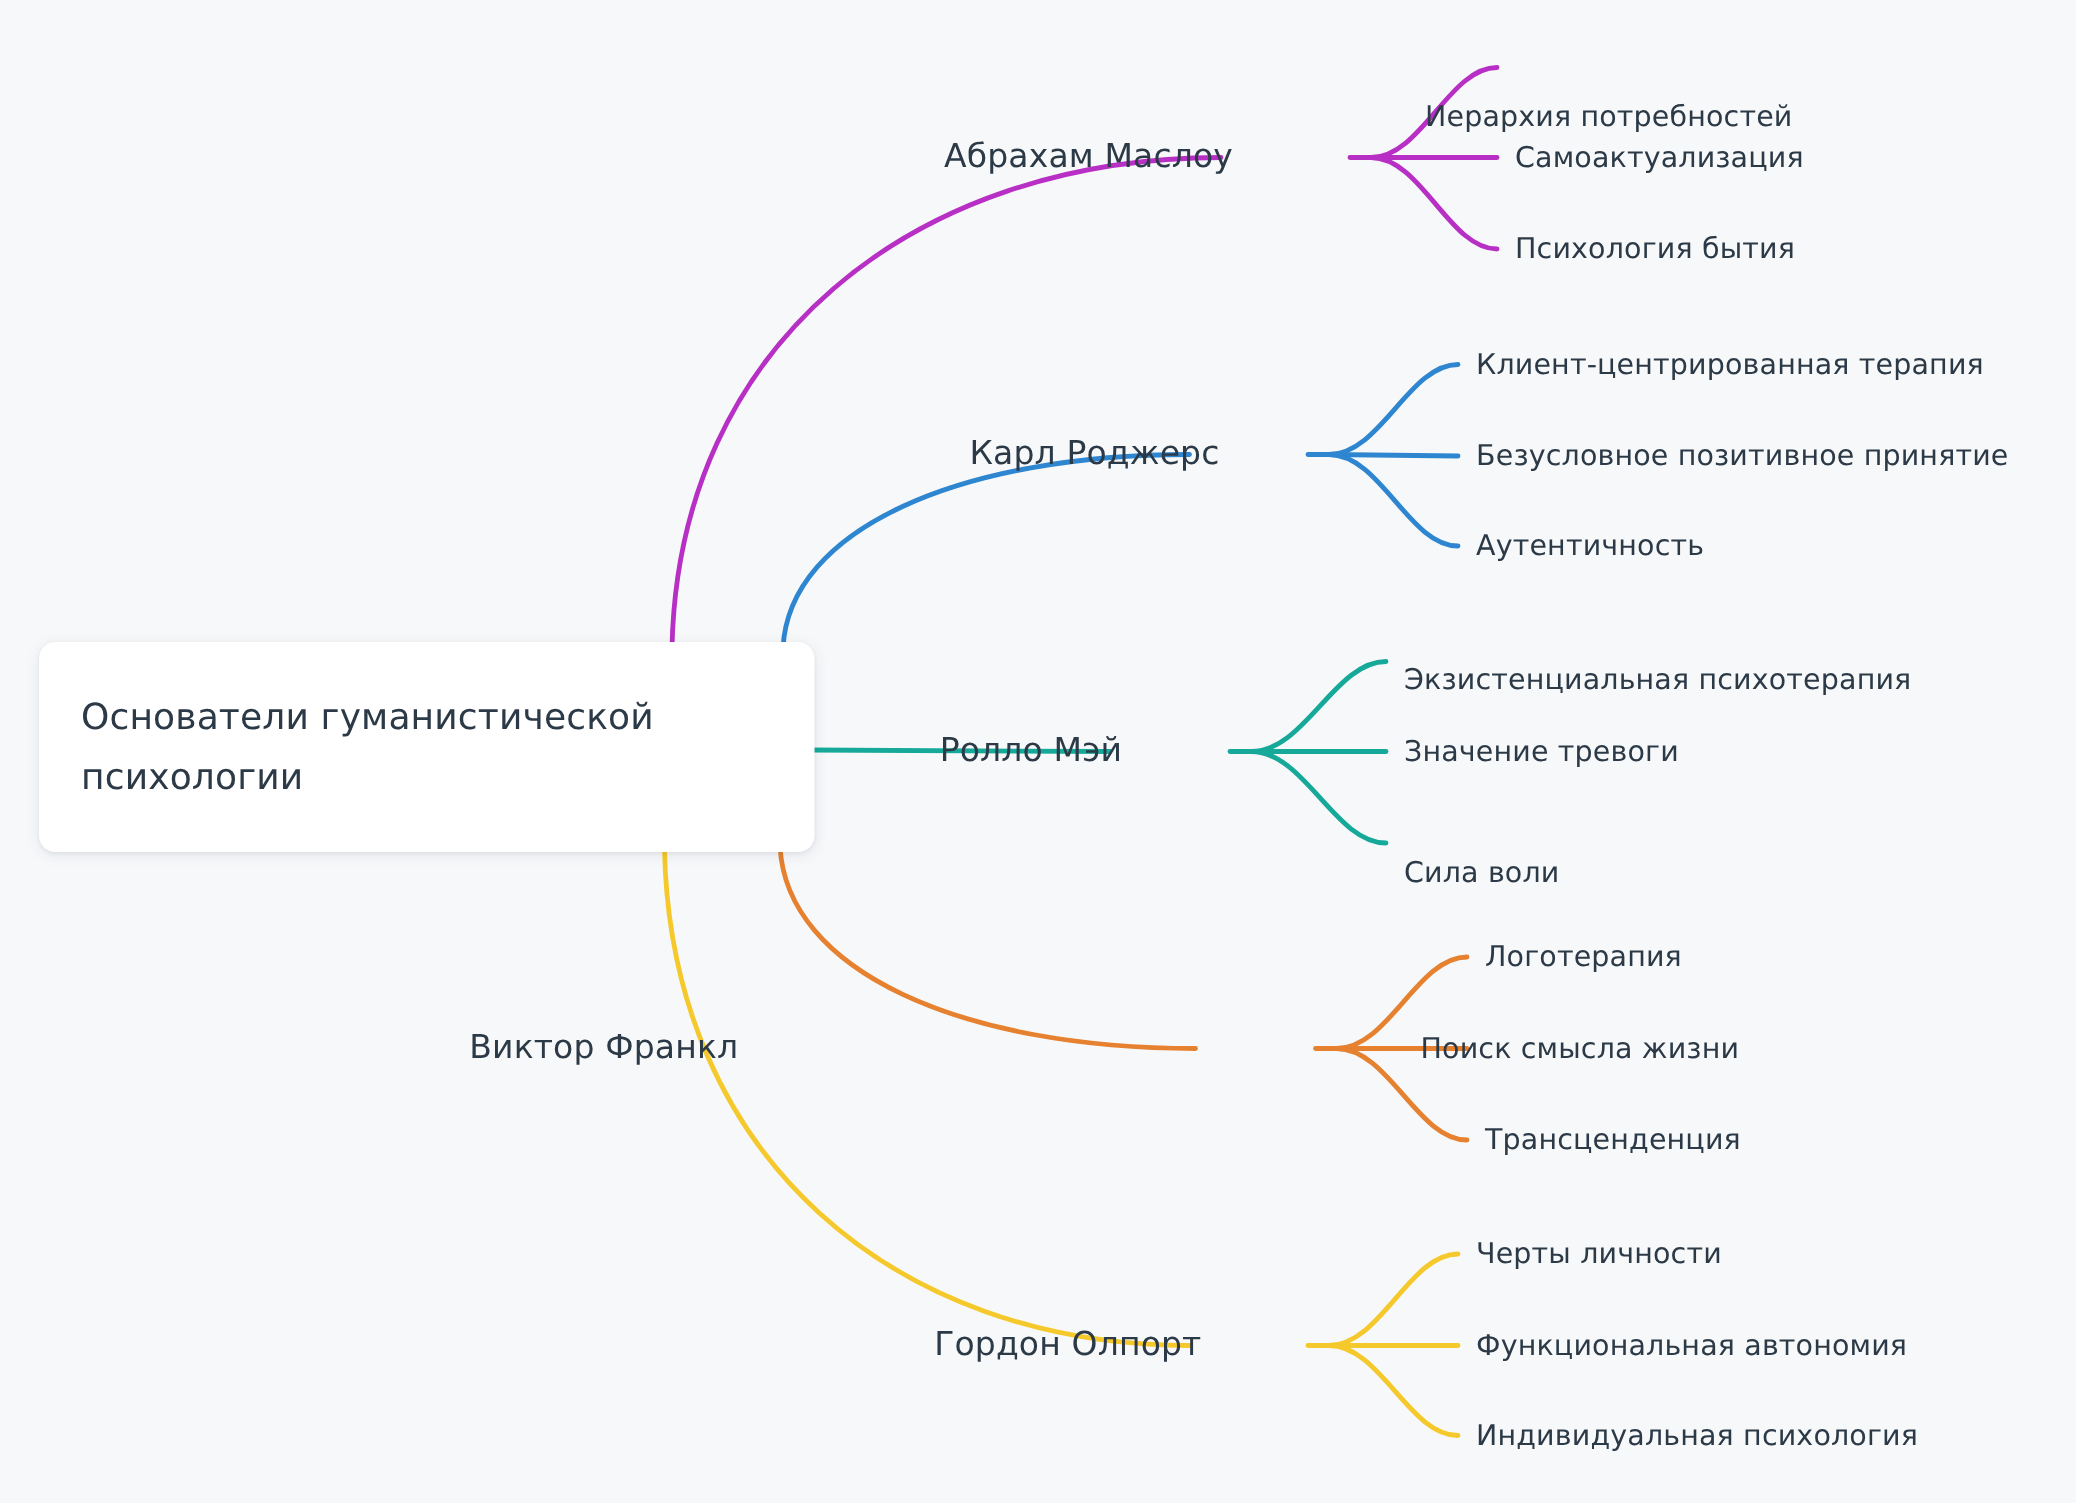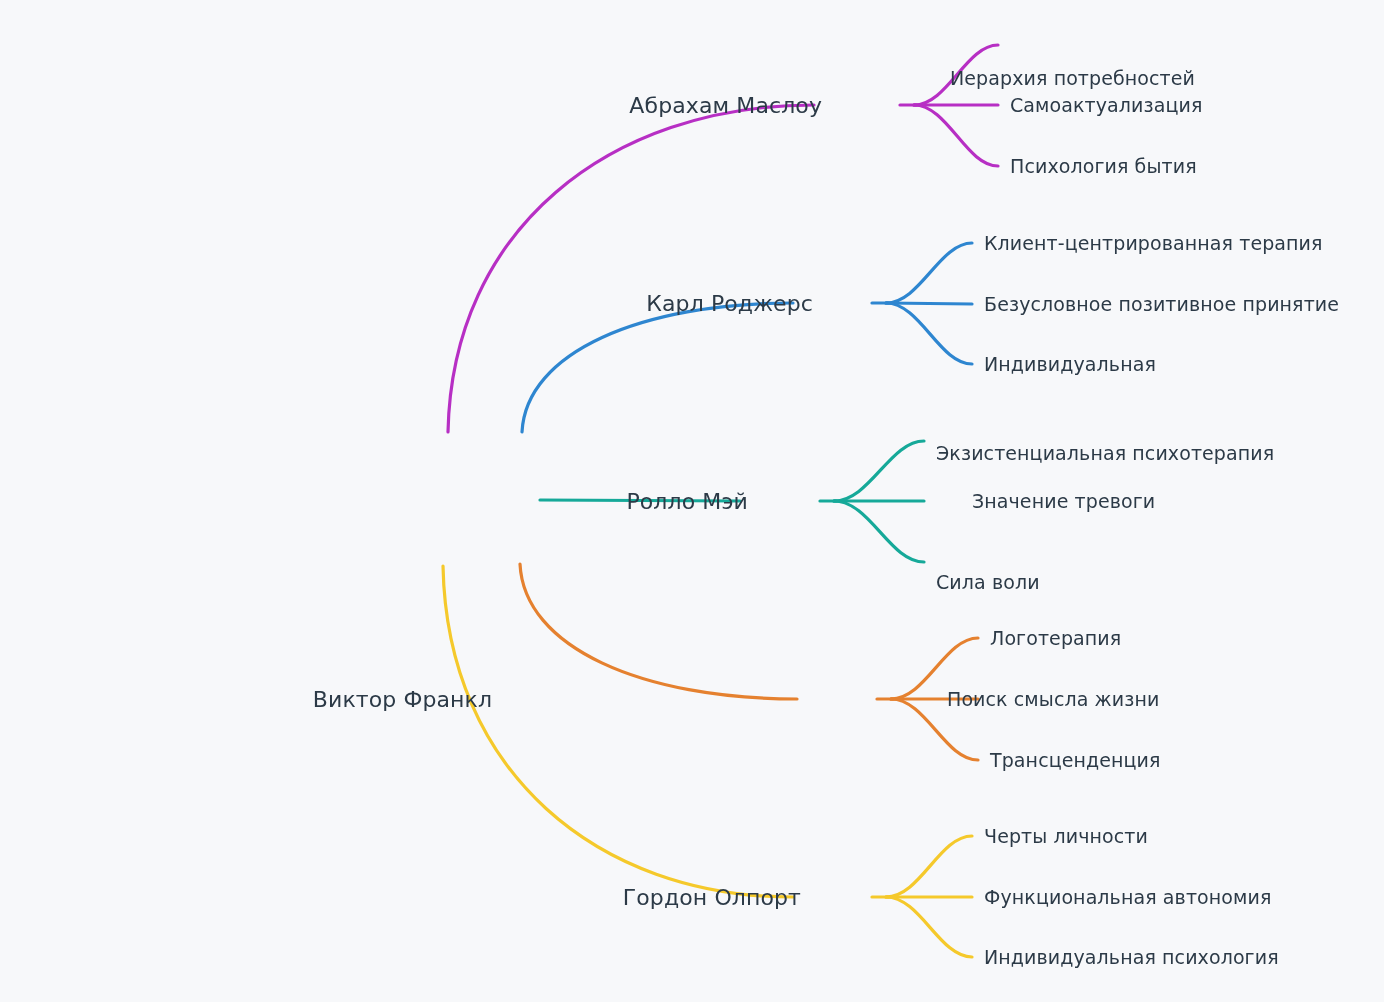--- a/index.html
+++ b/index.html
@@ -85,33 +85,39 @@
         <path d="M 891 699 L 978 699" stroke="#e5812f" stroke-width="3.2" fill="none" stroke-linecap="round"></path>
         <path d="M 891 699 C 925.8 699, 944.94 760, 978 760" stroke="#e5812f" stroke-width="3.2" fill="none" stroke-linecap="round"></path>
         <path d="M 443 566 C 447 771.22, 597 897, 793 897" stroke="#f5c92b" stroke-width="3.2" fill="none" stroke-linecap="round"></path>
         <path d="M 872 897 L 888 897" stroke="#f5c92b" stroke-width="3.2" fill="none" stroke-linecap="round"></path>
         <path d="M 886 897 C 920.4 897, 939.32 836, 972 836" stroke="#f5c92b" stroke-width="3.2" fill="none" stroke-linecap="round"></path>
         <path d="M 886 897 L 972 897" stroke="#f5c92b" stroke-width="3.2" fill="none" stroke-linecap="round"></path>
         <path d="M 886 897 C 920.4 897, 939.32 957, 972 957" stroke="#f5c92b" stroke-width="3.2" fill="none" stroke-linecap="round"></path>
       </g>
   </svg>
 
+  <div class="root-node">
+    <div class="root-text">
+      <span>Основатели гуманистической</span><br>
+      <span>психологии</span>
+    </div>
+  </div>
 
   <div id="labels">
       <div class="branch-label right-anchor" style="left: 0px; width: 822px; top: 105px;">Абрахам Маслоу</div>
       <div class="leaf-label" style="left: 950px; top: 45px; margin-top: 33px;">Иерархия потребностей</div>
       <div class="leaf-label" style="left: 1010px; top: 105px;">Самоактуализация</div>
       <div class="leaf-label" style="left: 1010px; top: 166px;">Психология бытия</div>
       <div class="branch-label right-anchor" style="left: 12px; width: 801px; top: 303px; padding-left: 22px;">Карл Роджерс</div>
       <div class="leaf-label" style="left: 984px; top: 243px;">Клиент-центрированная терапия</div>
       <div class="leaf-label" style="left: 984px; top: 304px;">Безусловное позитивное принятие</div>
-      <div class="leaf-label" style="left: 984px; top: 364px;">Индивидуальная</div>
+      <div class="leaf-label" style="left: 984px; top: 364px;">Аутентичность</div>
       <div class="branch-label right-anchor" style="left: 0px; width: 748px; top: 501px;">Ролло Мэй</div>
       <div class="leaf-label" style="left: 936px; top: 453px;">Экзистенциальная психотерапия</div>
-      <div class="leaf-label" style="left: 936px; top: 501px; margin-left: 36px;">Значение тревоги</div>
+      <div class="leaf-label" style="left: 936px; top: 501px;">Значение тревоги</div>
       <div class="leaf-label" style="left: 936px; top: 562px; margin-top: 20px;">Сила воли</div>
       <div class="branch-label right-anchor" style="left: 0px; width: 805px; top: 699px; text-align: center;">Виктор Франкл</div>
       <div class="leaf-label" style="left: 990px; top: 638px;">Логотерапия</div>
       <div class="leaf-label" style="left: 947px; top: 699px;">Поиск смысла жизни</div>
       <div class="leaf-label" style="left: 990px; top: 760px;">Трансценденция</div>
       <div class="branch-label right-anchor" style="left: 0px; width: 801px; top: 897px;">Гордон Олпорт</div>
       <div class="leaf-label" style="left: 984px; top: 836px;">Черты личности</div>
       <div class="leaf-label" style="left: 984px; top: 897px;">Функциональная автономия</div>
       <div class="leaf-label" style="left: 984px; top: 957px;">Индивидуальная психология</div>
     </div>

